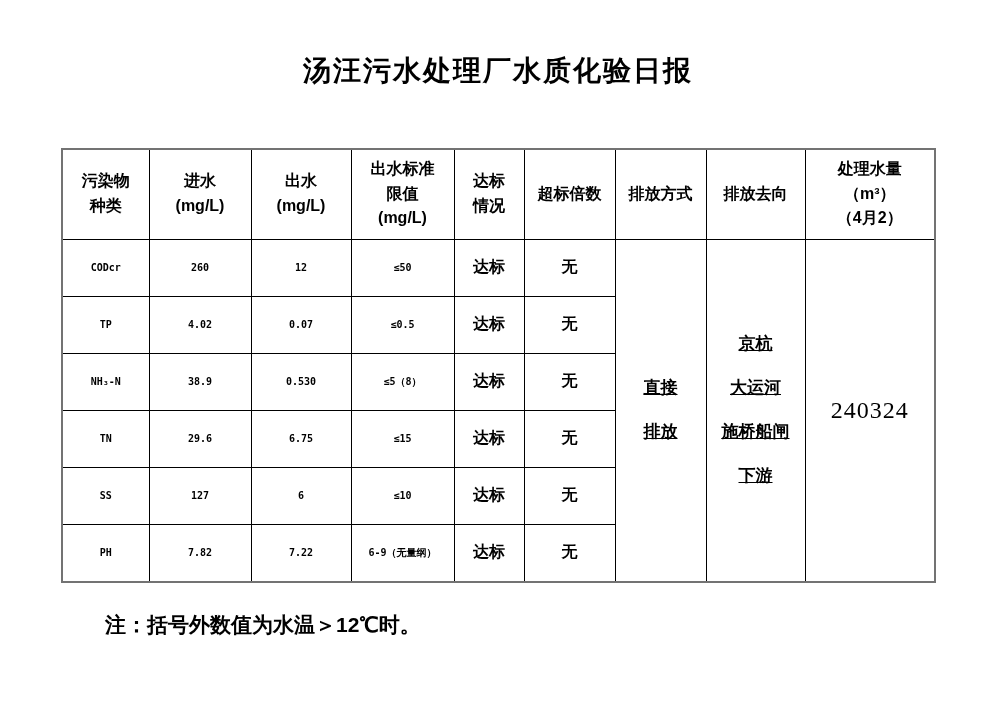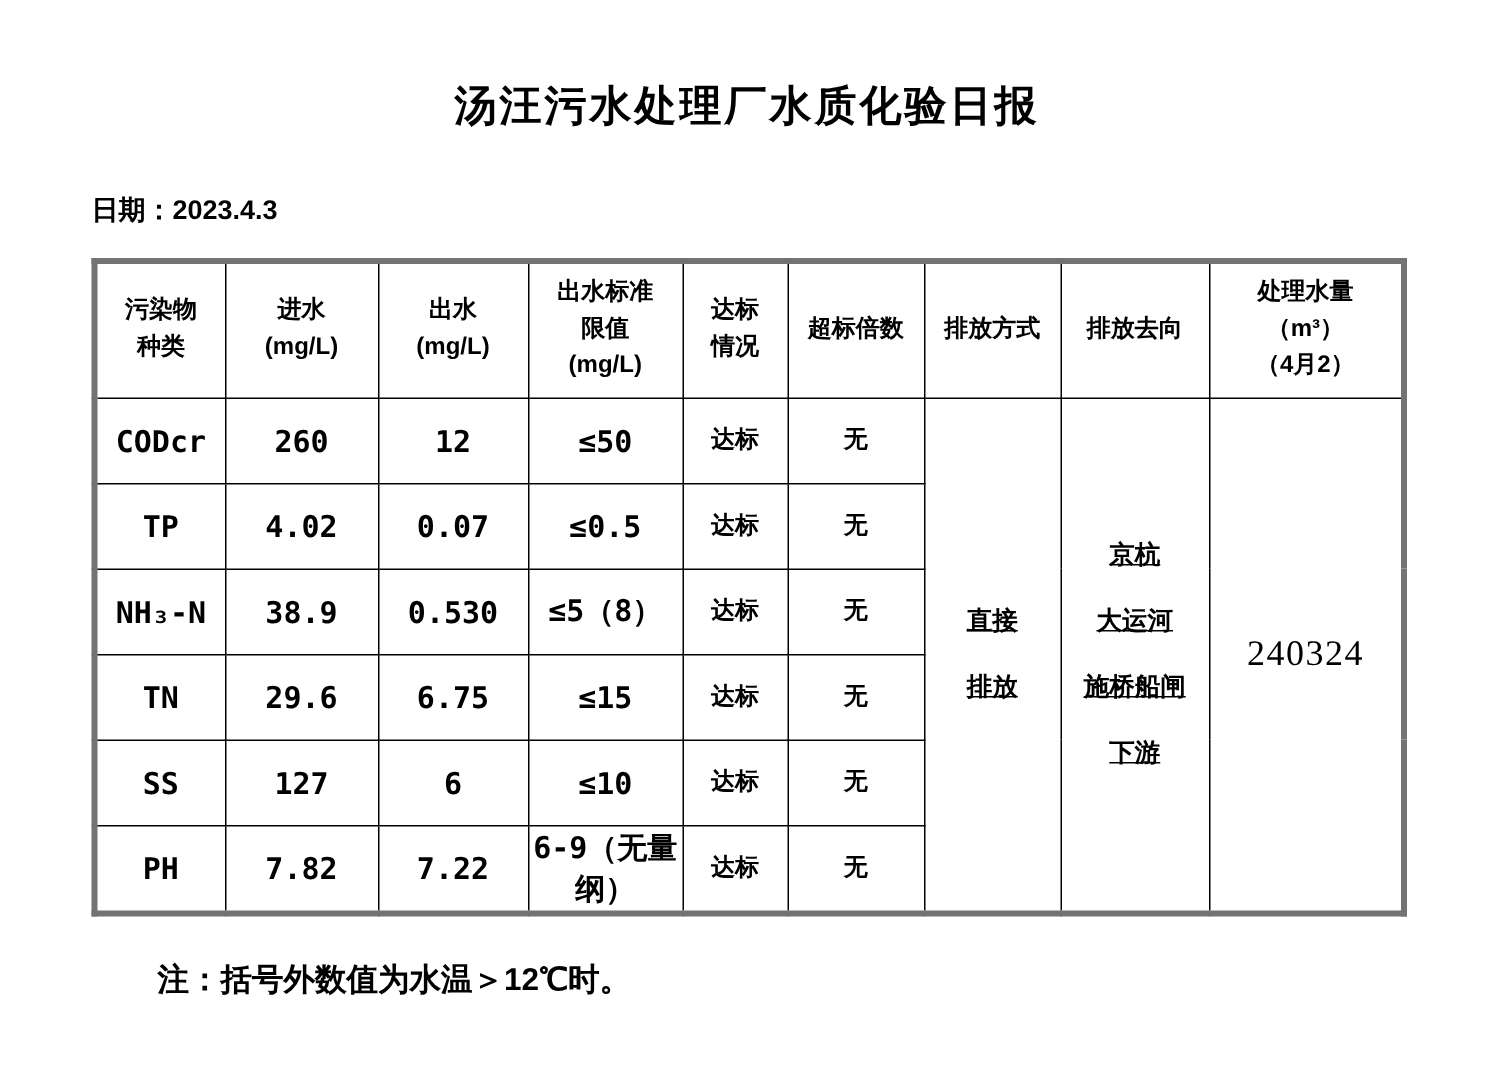--- a/index.html
+++ b/index.html
@@ -33,42 +33,42 @@
     font-weight: bold;
   }
   .meta .sampling { margin-left: 42px; }
   .meta .date { margin-right: 37px; }
 
   table.report {
     margin: 20px 0 0 61px;
     border-collapse: collapse;
     table-layout: fixed;
     width: 873px;
-    border: 4px solid #737373;
+    border: 2px solid #737373;
   }
   table.report th, table.report td {
     border: 1px solid #000;
     text-align: center;
     vertical-align: middle;
     padding: 0;
     overflow: hidden;
   }
   table.report th {
     height: 89px;
     font-size: 16px;
     font-weight: bold;
     line-height: 1.55;
     white-space: pre-line;
     font-family: "Liberation Sans", sans-serif;
   }
   table.report td { height: 56px; }
 
   .cell-mono {
     font-family: "DejaVu Sans Mono", "Liberation Sans", monospace;
-    font-size: 20px;
+    font-size: 10px;
     font-weight: bold;
   }
   .cell-cjk {
     font-family: "Liberation Sans", sans-serif;
     font-size: 16px;
     font-weight: bold;
   }
   .cell-merged {
     font-family: "Liberation Sans", sans-serif;
     font-size: 17px;
@@ -91,21 +91,20 @@
   }
 </style>
 </head>
 <body>
 
 <div class="page">
 
   <div class="title">汤汪污水处理厂水质化验日报</div>
 
   <div class="meta">
-    <span class="date">日期：2023.4.3</span>
   </div>
 
   <table class="report">
     <colgroup>
       <col style="width:87px">
         <col style="width:102px">
         <col style="width:100px">
       <col style="width:103px">
         <col style="width:70px">
         <col style="width:91px">

